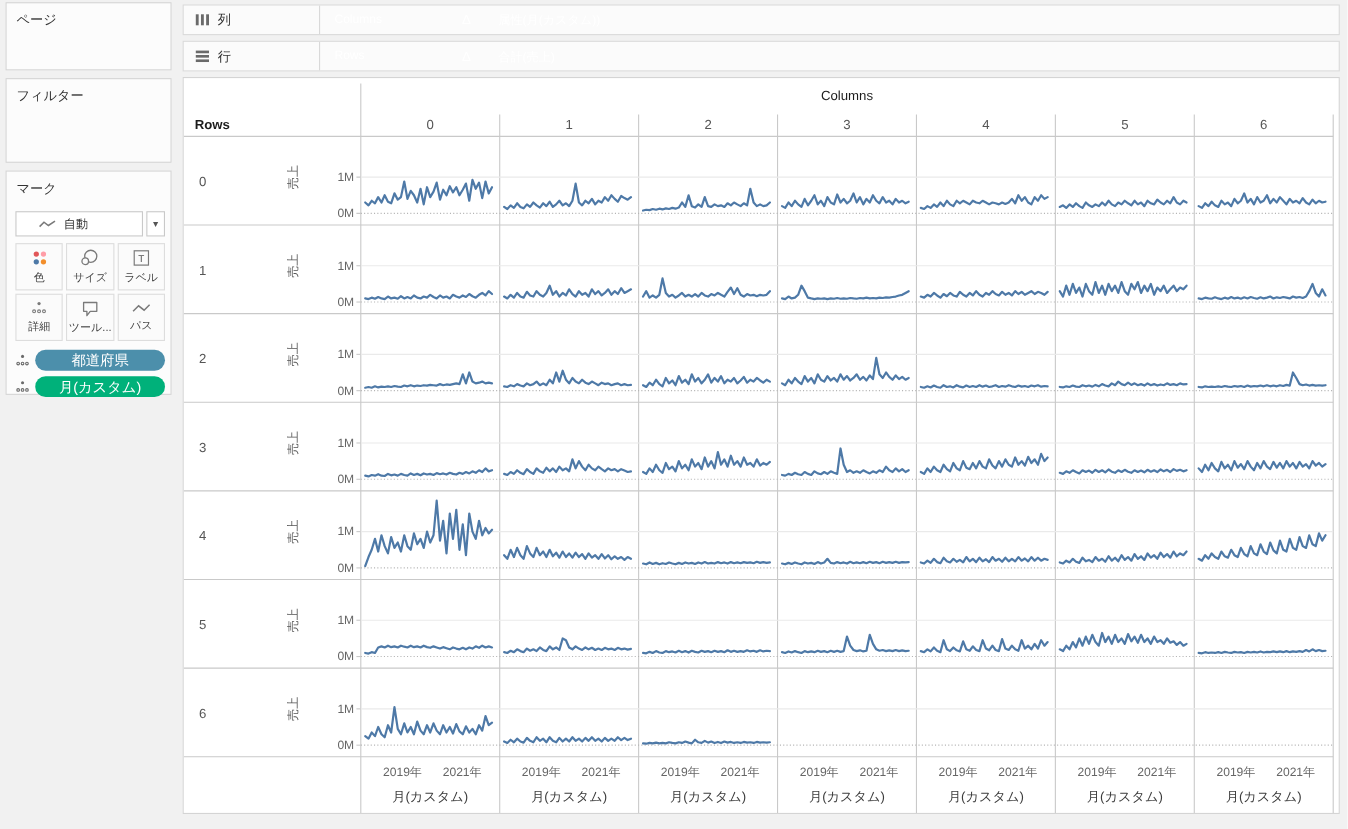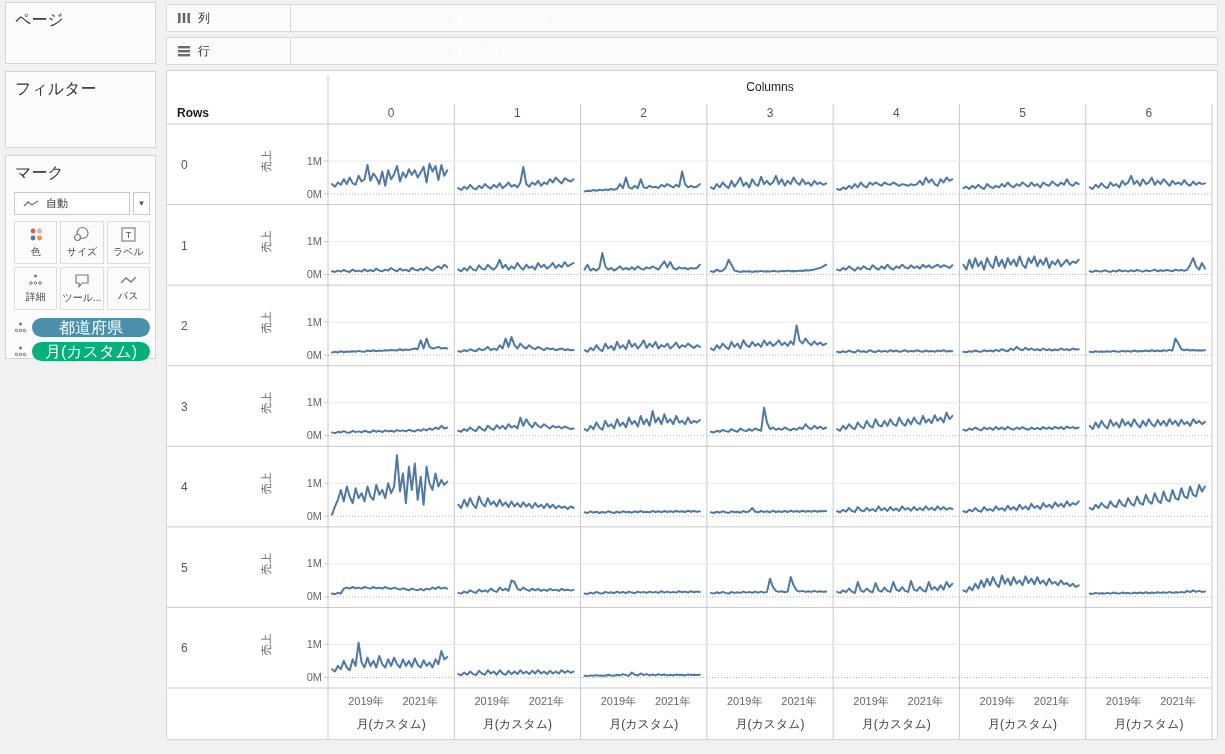--- a/index.html
+++ b/index.html
@@ -1,30 +1,30 @@
 <!DOCTYPE html>
 <html><head>
 <meta charset="utf-8">
 <style>
   html,body{margin:0;padding:0}
   body{width:1225px;height:754px;background:#f1f1f1;font-family:"Liberation Sans",sans-serif;position:relative;overflow:hidden}
   .panel{position:absolute;left:5px;width:151px;background:#fcfcfc;border:1px solid #d4d4d4;box-sizing:border-box}
   #pages-panel{top:2px;height:62px}
   #filters-panel{top:71px;height:77px}
   #marks-panel{top:155px;height:204px}
-  .panel-label{font-size:16px;color:#333;padding:7px 0 0 9px}
-  .mark-dd{position:absolute;top:36px;left:8px;width:116px;height:23px;border:1px solid #c9c9c9;background:#fff;display:flex;align-items:center;gap:7px;padding-left:8px;box-sizing:border-box;font-size:11px;color:#333}
+  .panel-label{font-size:12px;color:#333;padding:7px 0 0 9px}
+  .mark-dd{position:absolute;top:36px;left:8px;width:116px;height:23px;border:1px solid #c9c9c9;background:#fff;display:flex;align-items:center;gap:7px;padding-left:20px;box-sizing:border-box;font-size:11px;color:#333}
   .mark-dd-arrow{position:absolute;top:36px;left:127px;width:17px;height:23px;border:1px solid #c9c9c9;background:#fff;display:flex;align-items:center;justify-content:center;font-size:8px;color:#555;box-sizing:border-box}
   .mbtns{position:absolute;top:65px;left:8px;width:136px;display:grid;grid-template-columns:repeat(3,1fr);gap:3px}
   .mbtn{height:43px;border:1px solid #ddd;background:#fbfbfb;display:flex;flex-direction:column;align-items:center;justify-content:center;gap:3px;box-sizing:border-box}
   .mbtn .mlabel{font-size:10px;color:#444;white-space:nowrap}
   .prow{position:absolute;left:8px;display:flex;align-items:center;gap:5px}
   #prow1{top:162px}
   #prow2{top:186px}
-  .pill{height:19px;line-height:19px;border-radius:10px;color:#fff;font-size:16px;text-align:center;white-space:nowrap}
+  .pill{height:19px;line-height:19px;border-radius:10px;color:#fff;font-size:13px;text-align:center;white-space:nowrap}
   .mark-pill{width:118px}
   .pill.blue{background:#4c8fab}
   .pill.green{background:#00b17a}
   .shelf{position:absolute;left:166px;width:1052px;height:28px;background:#fbfbfb;border:1px solid #d9d9d9;box-sizing:border-box;display:flex;align-items:center}
   #shelf-cols{top:4px}
   #shelf-rows{top:37px}
   .shelf-label{width:124px;height:100%;border-right:1px solid #d9d9d9;display:flex;align-items:center;gap:7px;padding-left:10px;box-sizing:border-box;font-size:12px;color:#333;flex:none}
   .shelf-pills{display:flex;gap:4px;padding-left:3px}
   .shelf-pill{height:20px;border-radius:10px;font-size:11px;color:#fff;padding:0 11px;white-space:nowrap;display:flex;align-items:center}
   .shelf-pill.blue{width:124px;justify-content:space-between;padding:0 10px}

